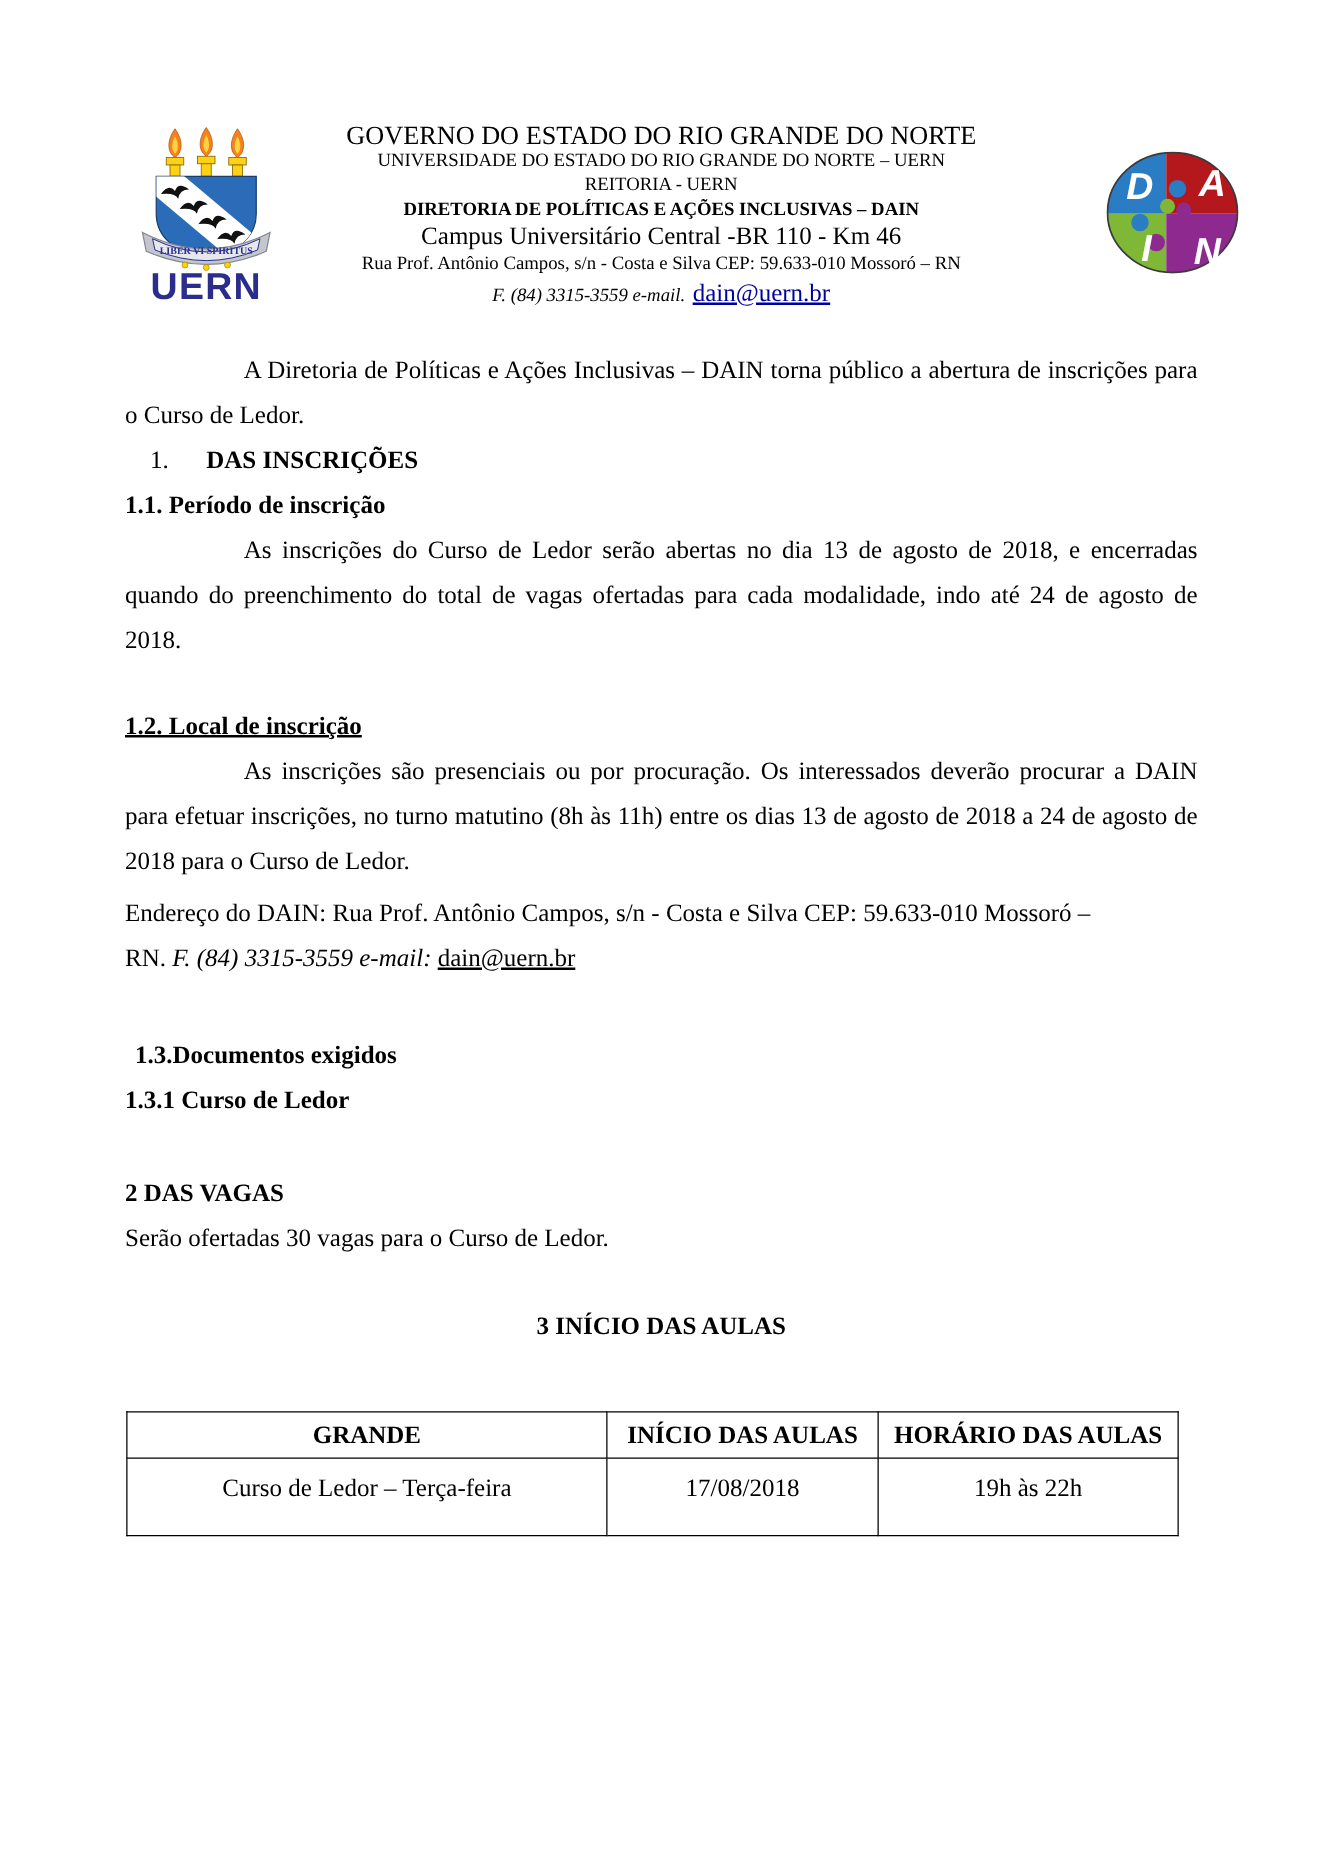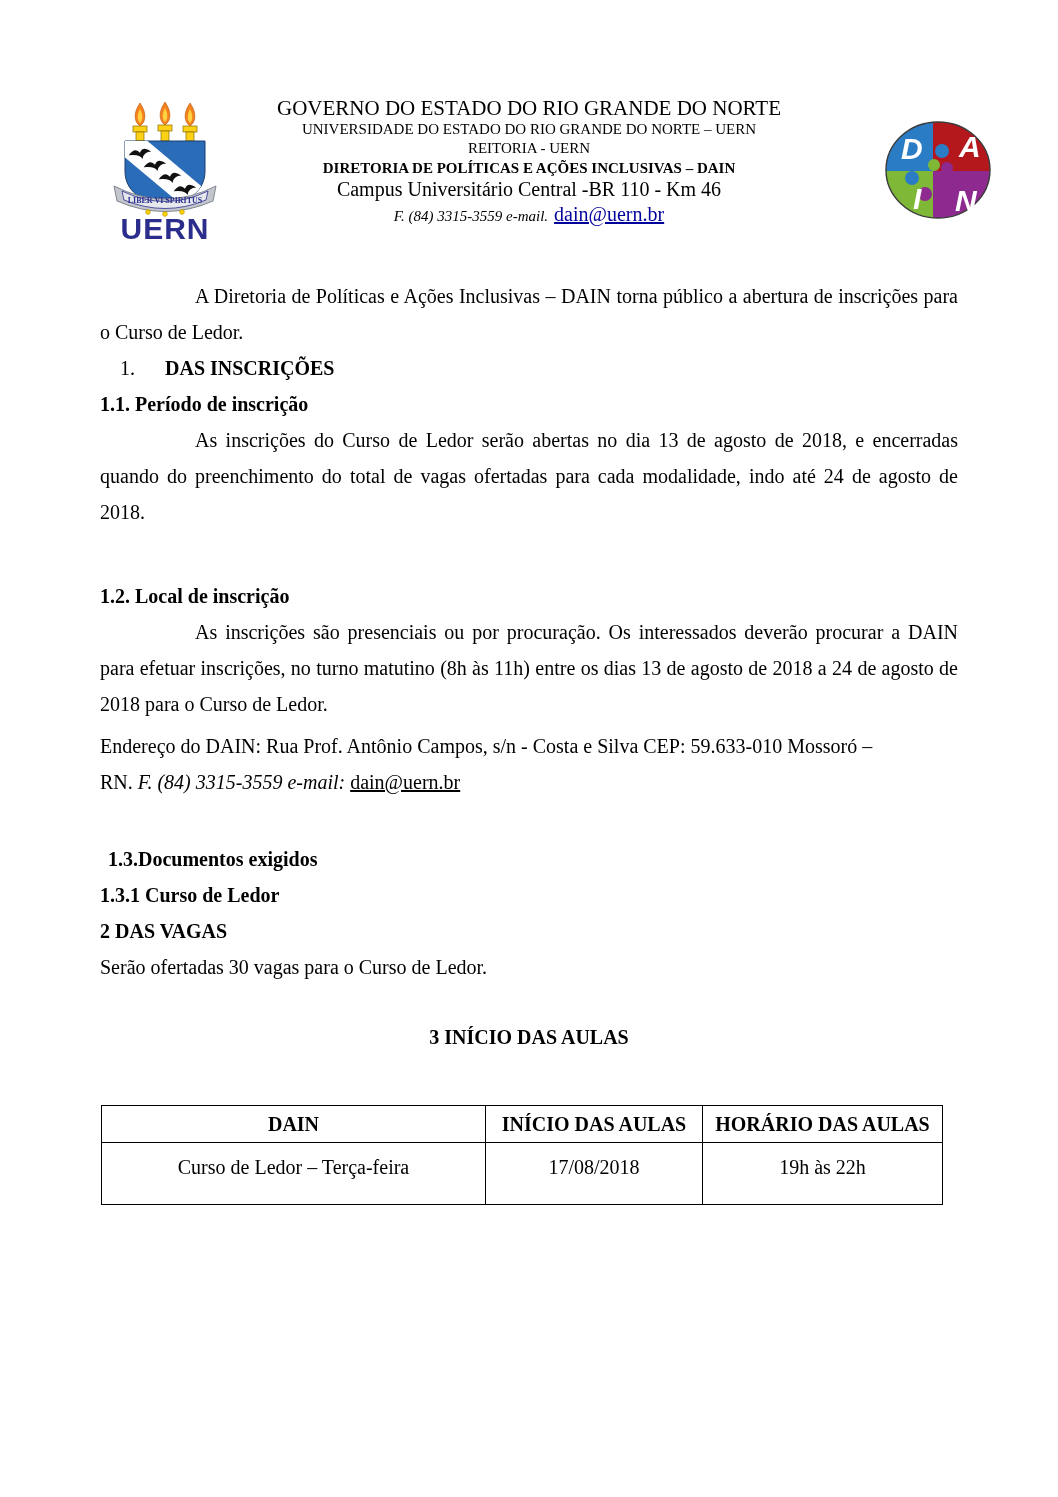--- a/index.html
+++ b/index.html
@@ -29,27 +29,27 @@
     text-decoration:underline;margin-left:6px;cursor:pointer;
   }
   
   .doc-body{font-size:20px;line-height:36px;}
   .p-ind{text-indent:95px;text-align:justify;}
   .intro{margin-top:30px;}
   .sec1{padding-left:20px;}
   .sec1 .num{font-weight:normal;}
   .sec1 .ttl{font-weight:bold;margin-left:30px;}
   .bold{font-weight:bold;}
-  .sec12{margin-top:48px;}
+  .sec12{margin-top:33px;text-decoration:underline;}
   .address{margin-top:6px;}
   .address .it{font-style:italic;}
   .address .email-link-body{text-decoration:underline;cursor:pointer;}
   .sec13{margin-top:41px;padding-left:8px;}
   .sec13 .ttl{}
-  .sec2{}
+  .sec2{margin-top:39px;}
   .sec3{margin-top:34px;text-align:center;}
   
   .table-wrap{margin-top:50px;}
   table.classes{border-collapse:collapse;width:841px;margin-left:1px;table-layout:fixed;}
   table.classes th,table.classes td{border:1px solid #000;}
   table.classes th{
     height:36px;font-size:20px;font-weight:bold;text-align:center;
     padding:0 4px;vertical-align:middle;
   }
   table.classes td{
@@ -115,20 +115,21 @@
         </g>
         <text x="55" y="139" text-anchor="middle" font-family="Liberation Sans, sans-serif" font-size="30" font-weight="bold" letter-spacing="1" fill="#2b2d8c">UERN</text>
       </svg>
 
       <div class="head-center">
         <div class="hl-gov">GOVERNO DO ESTADO DO RIO GRANDE DO NORTE</div>
         <div class="hl-univ">UNIVERSIDADE DO ESTADO DO RIO GRANDE DO NORTE – UERN</div>
         <div class="hl-reit">REITORIA - UERN</div>
         <div class="hl-dir">DIRETORIA DE POLÍTICAS E AÇÕES INCLUSIVAS – DAIN</div>
         <div class="hl-campus">Campus Universitário Central -BR 110 - Km 46</div>
+        <div class="hl-rua">Rua Prof. Antônio Campos, s/n - Costa e Silva CEP: 59.633-010  Mossoró – RN</div>
         <div class="hl-phone">
           <span>F. (84) 3315-3559 e-mail.</span><span class="email-link">dain@uern.br</span>
         </div>
       </div>
 
       <svg class="dain-logo" width="106" height="98" viewBox="0 0 106 98">
         <defs>
           <clipPath id="dainClip">
               <ellipse cx="53" cy="49" rx="52" ry="48"></ellipse>
             </clipPath>
@@ -192,21 +193,21 @@
 
       <div class="table-wrap">
         <table class="classes">
           <colgroup>
             <col style="width:384px;">
               <col style="width:217px;">
               <col style="width:240px;">
           </colgroup>
           <thead>
             <tr>
-              <th>DAIN</th>
+              <th>GRANDE</th>
               <th>INÍCIO DAS AULAS</th>
               <th>HORÁRIO DAS AULAS</th>
             </tr>
           </thead>
           <tbody>
             <tr>
               <td>Curso de Ledor – Terça-feira</td>
               <td>17/08/2018</td>
               <td>19h às 22h</td>
             </tr>

